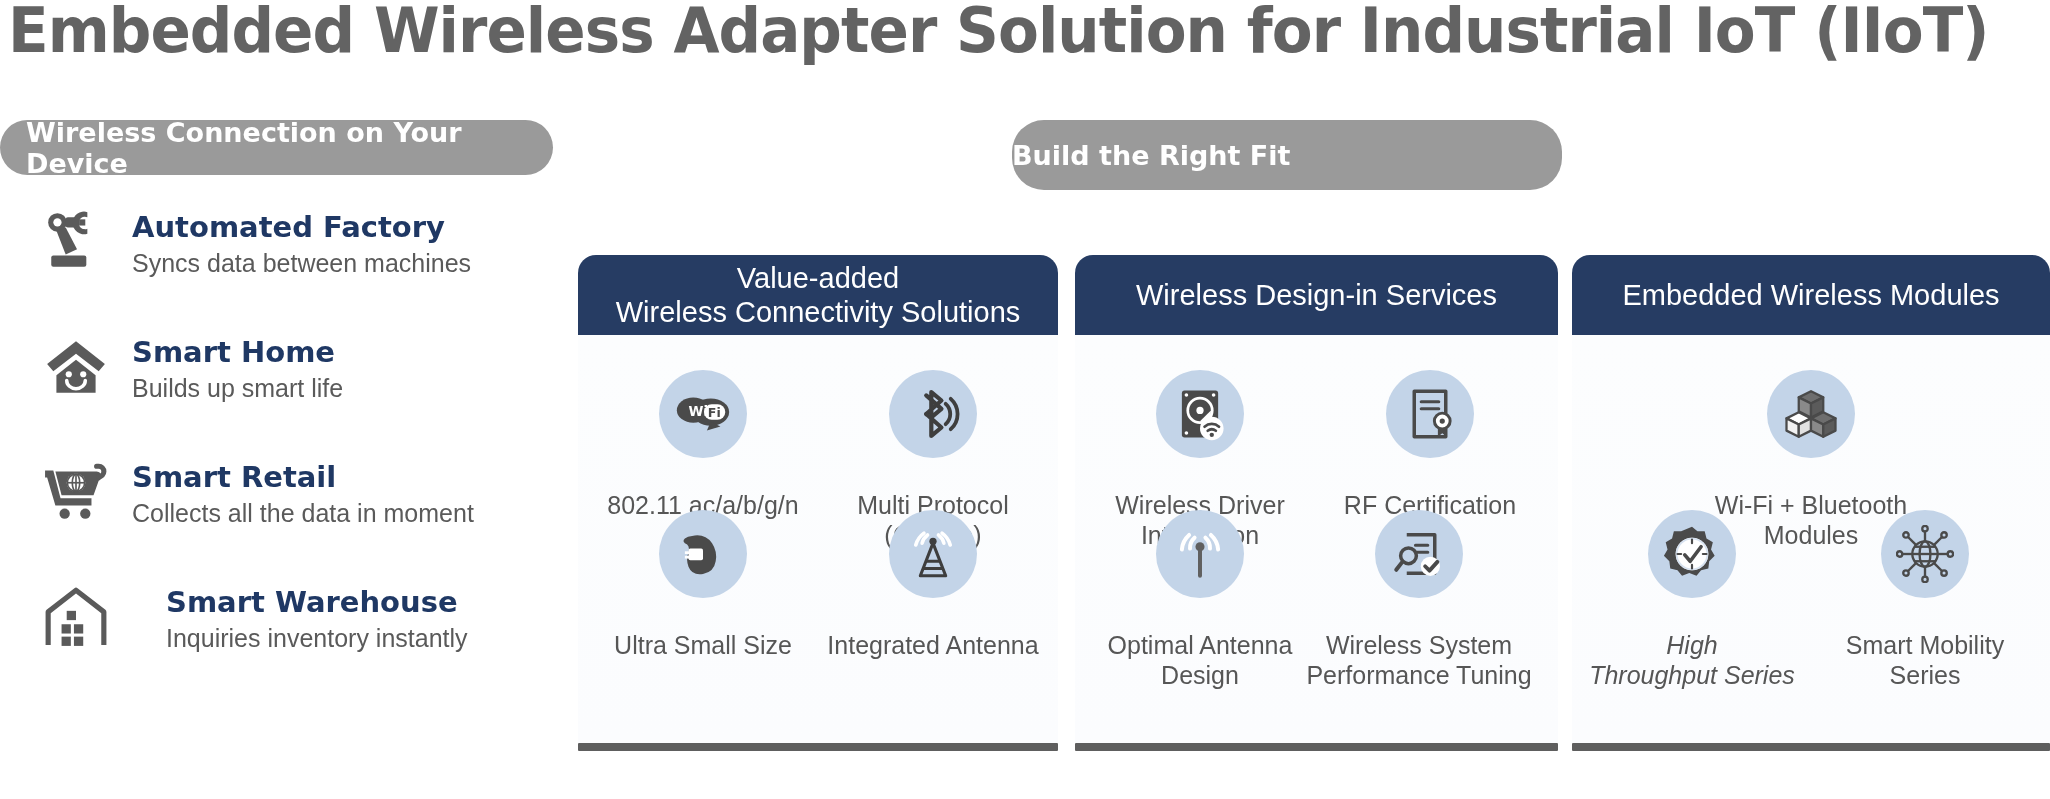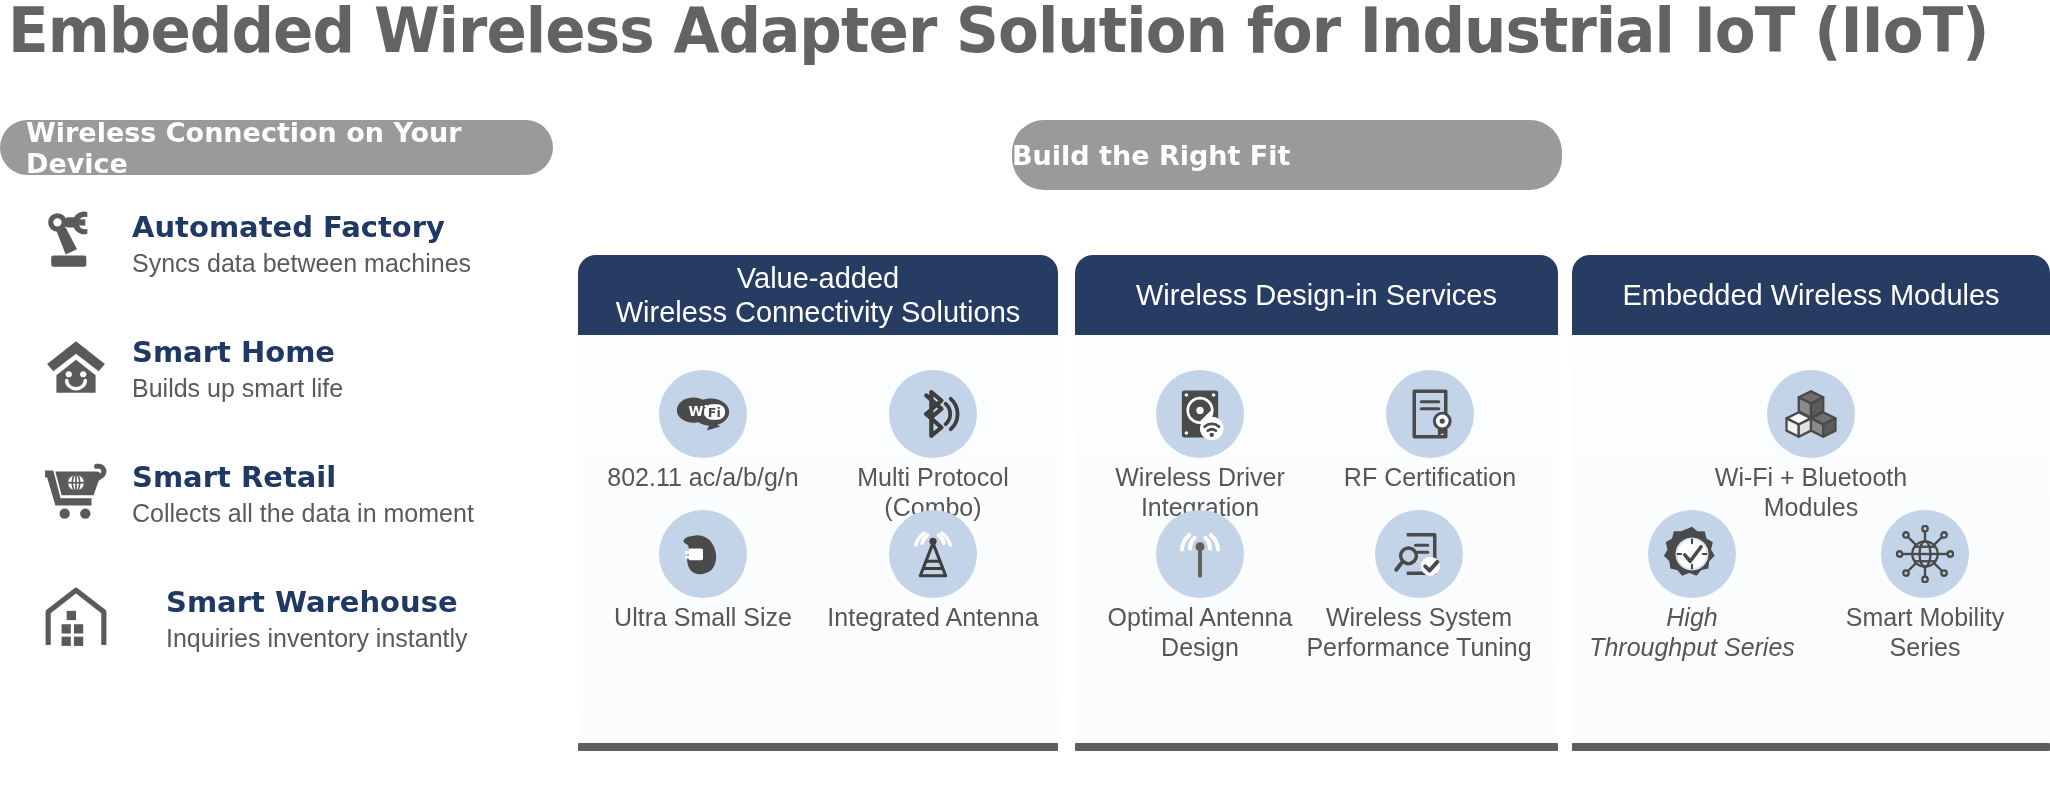--- a/index.html
+++ b/index.html
@@ -63,21 +63,21 @@
   }
   .card-rule{height:8px;background:#5e5e5e;border-radius:1px;}
 
   .tile{position:absolute;display:flex;flex-direction:column;align-items:center;width:220px;}
   .tile-circle{
     width:88px;height:88px;border-radius:50%;
     background:#c3d4e8;
     display:flex;align-items:center;justify-content:center;
   }
   .tile-label{
-    margin-top:4px;text-align:center;
+    margin-top:32px;text-align:center;
     font-size:25px;color:#565656;line-height:1.2;
     white-space:pre-line;
   }
   .tile-label.w-wide{width:260px;}
   svg{display:block;}
 </style>
 </head>
 <body>
 
 <div class="page">

